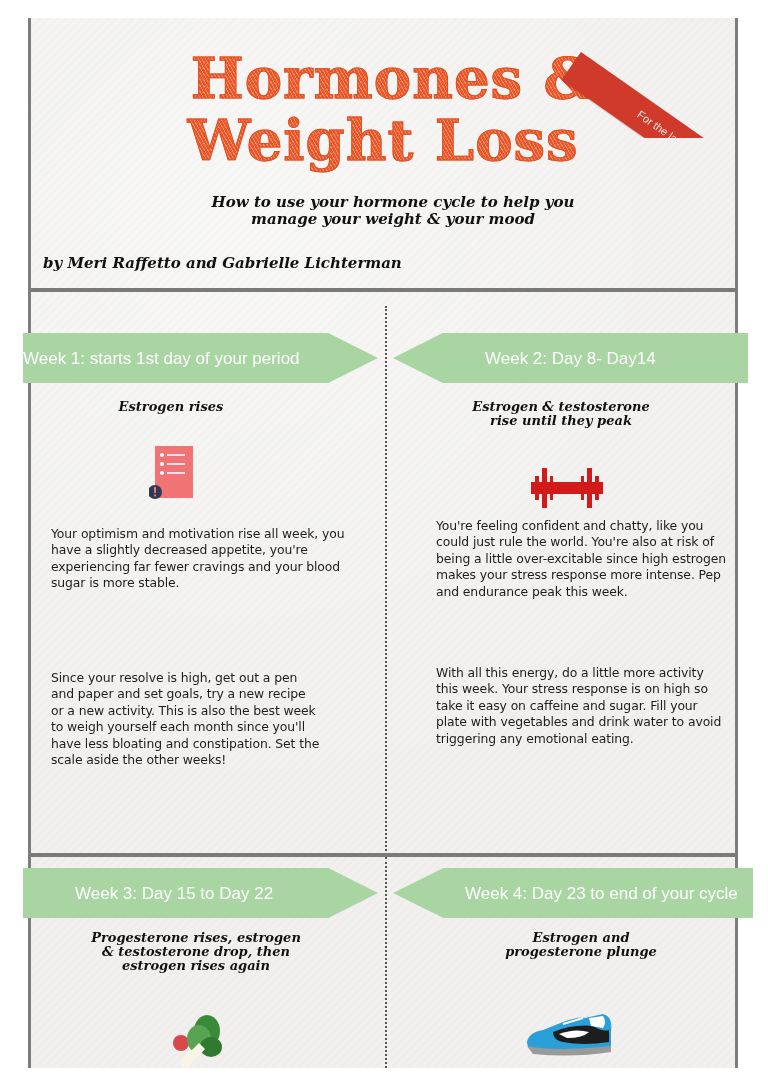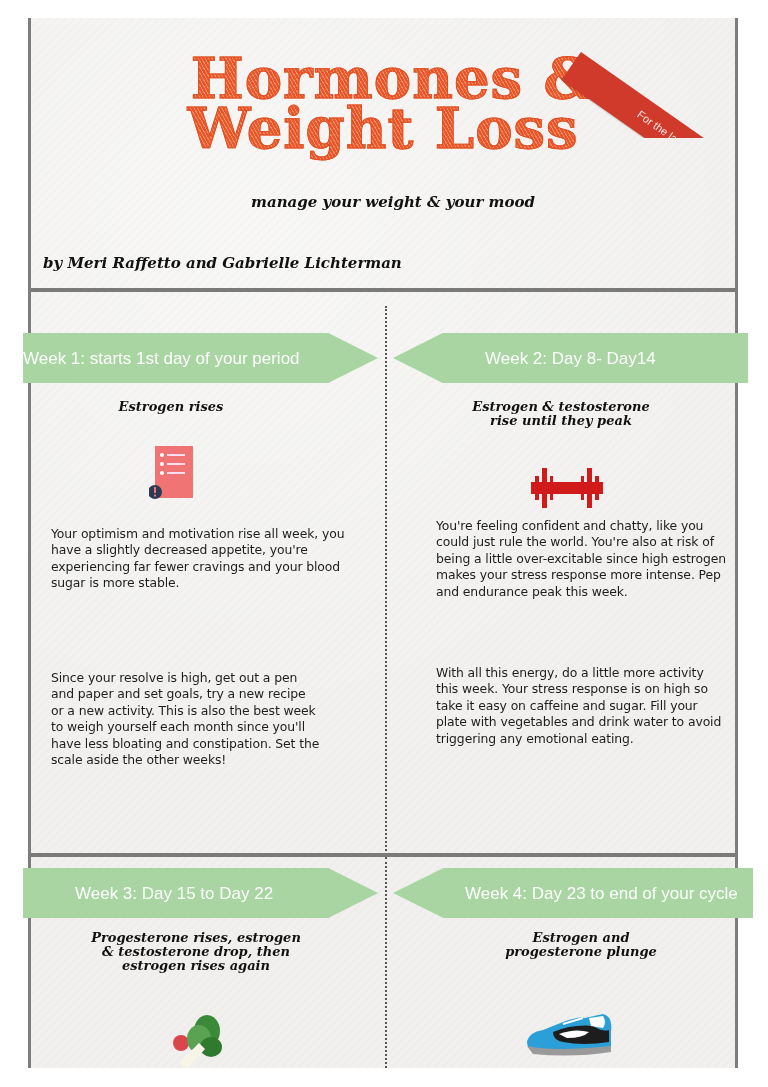--- a/index.html
+++ b/index.html
@@ -22,21 +22,21 @@
       position: absolute; left: 354px; width: 0; border-left: 2px dotted #555;
     }
 
     
     .title {
       position: absolute; left: 0; width: 100%; text-align: center;
       font-family: "DejaVu Serif", serif; font-weight: bold; color: #e85a2a;
       font-size: 56px; line-height: 60px; letter-spacing: 1px;
     }
     .title.l1 { top: 30px; padding-left: 20px; }
-    .title.l2 { top: 80px; }
+    .title.l2 { top: 92px; }
     .title span {
       background: repeating-linear-gradient(60deg, #e8562a 0px, #e8562a 2px, #f08a62 2px, #f08a62 3px);
       -webkit-background-clip: text; background-clip: text; color: transparent;
       -webkit-text-stroke: 1px #e04f22;
     }
     .subtitle {
       position: absolute; left: 0; width: 100%; top: 176px; text-align: center;
       font-family: "DejaVu Serif", serif; font-style: italic; font-weight: bold;
       font-size: 15px; line-height: 17px; color: #111; padding-left: 20px;
     }
@@ -74,20 +74,21 @@
     .icon { position: absolute; }
   </style>
 </head>
 <body>
 
 <div class="paper">
 
   <div class="title l1"><span>Hormones &amp;</span></div>
   <div class="title l2"><span>Weight Loss</span></div>
   <div class="subtitle">
+    <div>How to use your hormone cycle to help you</div>
     <div>manage your weight &amp; your mood</div>
   </div>
   <div class="byline">by Meri Raffetto and Gabrielle Lichterman</div>
 
   <div class="ribbon-wrap">
     <div class="ribbon">For the ladies...</div>
   </div>
 
   <div class="hdivider" style="top:270px;"></div>
   <div class="hdivider" style="top:835px;"></div>

